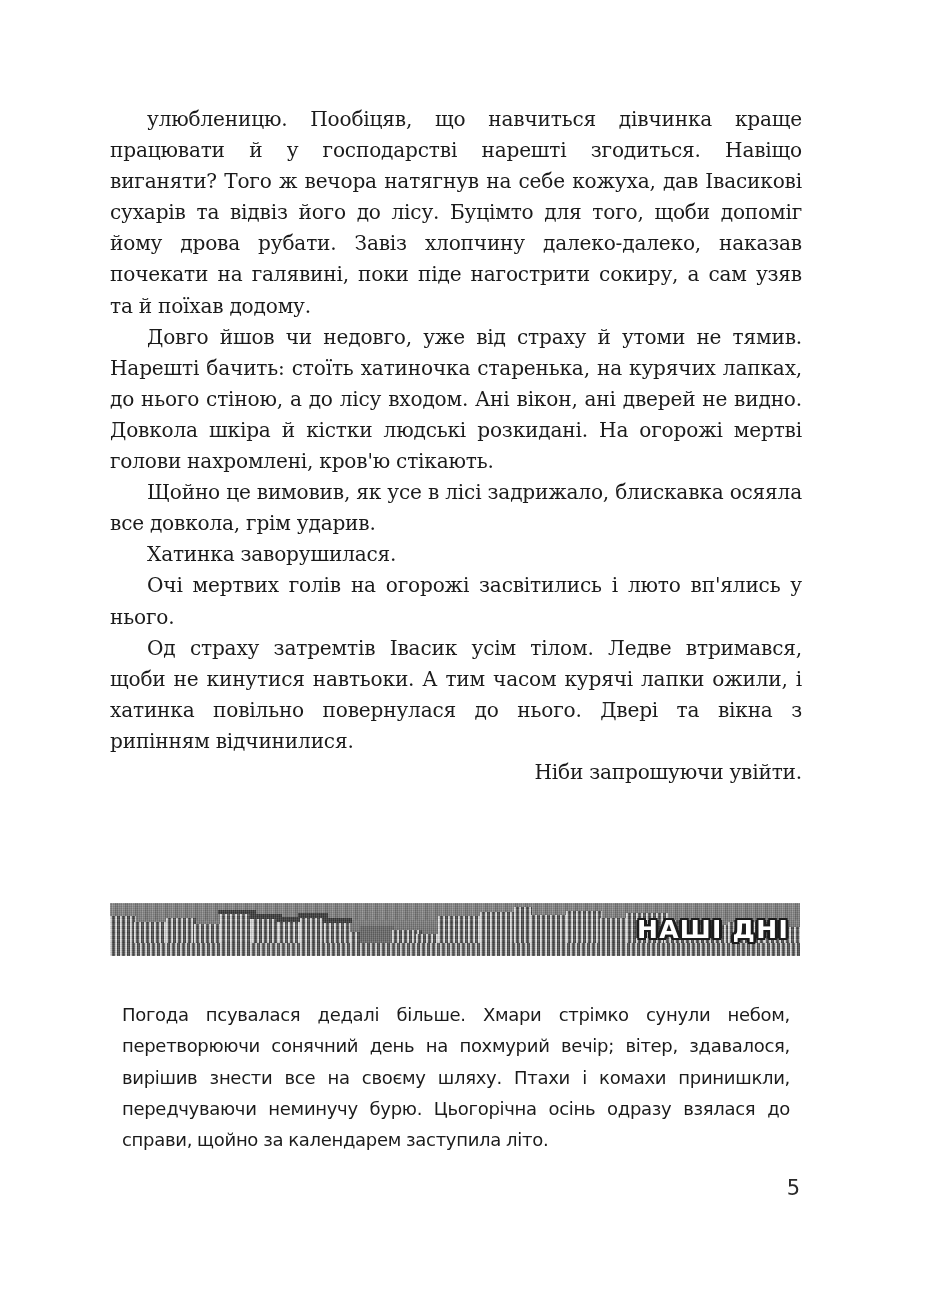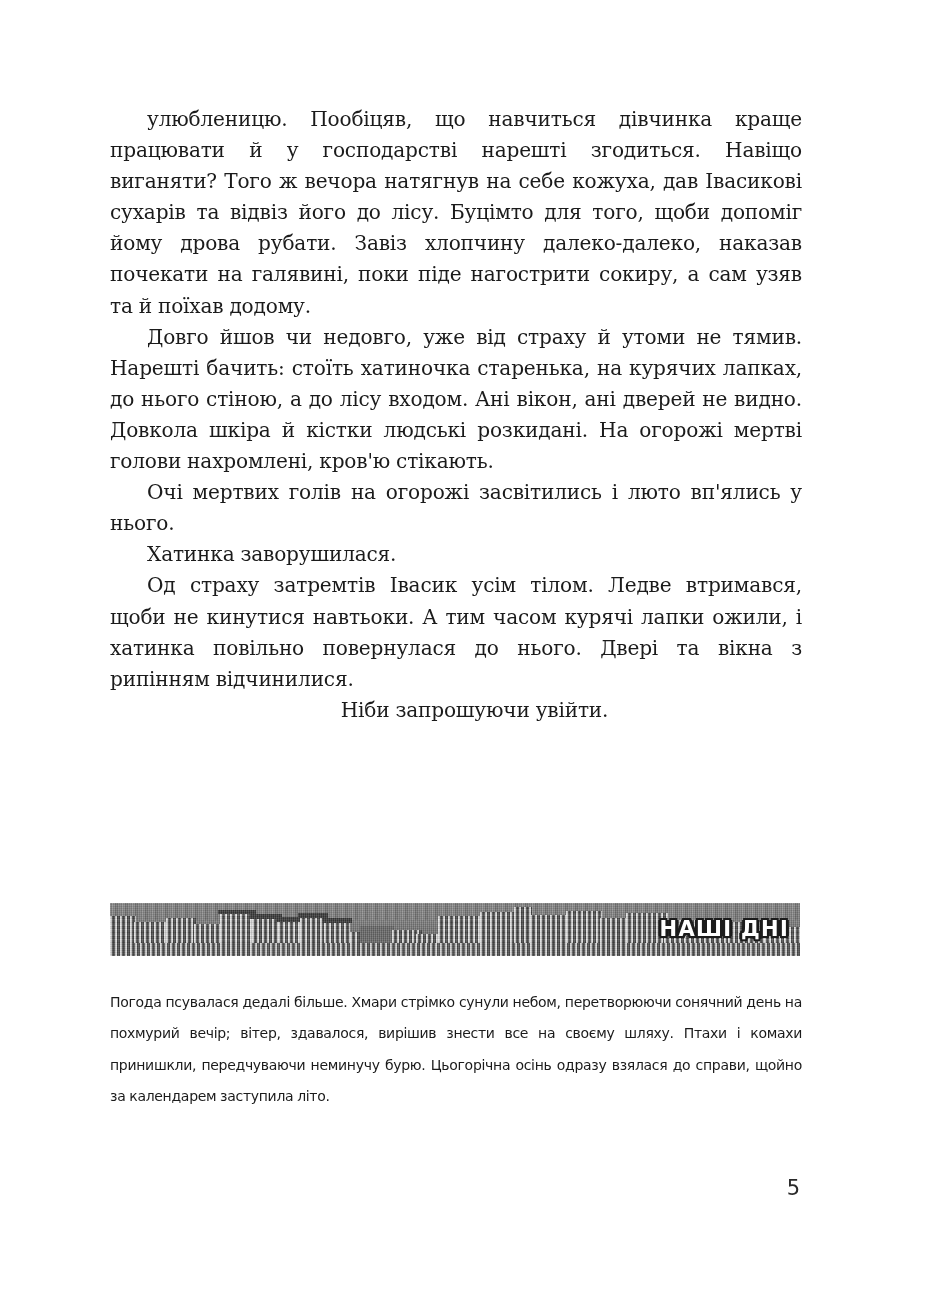--- a/index.html
+++ b/index.html
@@ -39,21 +39,21 @@
     line-height: 31.1px;
     text-align: justify;
     text-justify: inter-word;
     text-indent: 37px;
     letter-spacing: -0.18px;
     word-spacing: -0.2px;
     color: #1b1b1b;
     -webkit-font-smoothing: none;
   }
   .story-block p:last-child {
-    text-align: center;
+    text-align: right;
   }
 
   
   .banner {
     position: absolute;
     left: 110px;
     top: 903px;
     width: 690px;
     height: 53px;
     overflow: hidden;
@@ -126,21 +126,21 @@
     background: #3b3b3b;
   }
 
   .banner-title {
     position: absolute;
     right: 6px;
     top: 50%;
     transform: translateY(-50%);
     font-family: "DejaVu Sans", "Liberation Sans", sans-serif;
     font-weight: bold;
-    font-size: 21px;
+    font-size: 25px;
     letter-spacing: 1.3px;
     color: #ffffff;
     line-height: 1;
     padding: 2px 5px 3px 5px;
     white-space: nowrap;
     text-shadow:
       -2px -2px 0 #1c1c1c,  2px -2px 0 #1c1c1c,
       -2px  2px 0 #1c1c1c,  2px  2px 0 #1c1c1c,
       -2px  0   0 #1c1c1c,  2px  0   0 #1c1c1c,
        0   -2px 0 #1c1c1c,  0    2px 0 #1c1c1c,
@@ -148,23 +148,23 @@
   }
 
   
   .modern-block {
     position: absolute;
     left: 110px;
     top: 987px;
     width: 692px;
   }
   .modern-block p {
-    margin: 0;
+    margin: 12px;
     font-family: "DejaVu Sans", "Liberation Sans", sans-serif;
-    font-size: 14px;
+    font-size: 18px;
     line-height: 31.3px;
     text-align: justify;
     text-justify: inter-word;
     text-indent: 0;
     letter-spacing: -0.3px;
     word-spacing: -0.35px;
     color: #1b1b1b;
   }
 
   
@@ -179,22 +179,23 @@
   }
 </style>
 </head>
 <body>
 
 <div class="page">
 
   <div class="text-column story-block">
     <p>улюбленицю. Пообіцяв, що навчиться дівчинка краще працювати й у господарстві нарешті згодиться. Навіщо виганяти? Того ж вечора натягнув на себе кожуха, дав Івасикові сухарів та відвіз його до лісу. Буцімто для того, щоби допоміг йому дрова рубати. Завіз хлопчину далеко-далеко, наказав почекати на галявині, поки піде нагострити сокиру, а сам узяв та й поїхав додому.</p>
     <p>Довго йшов чи недовго, уже від страху й утоми не тямив. Нарешті бачить: стоїть хатиночка старенька, на курячих лапках, до нього стіною, а до лісу входом. Ані вікон, ані дверей не видно. Довкола шкіра й кістки людські розкидані. На огорожі мертві голови нахромлені, кров'ю стікають.</p>
+    <p>Щойно це вимовив, як усе в лісі задрижало, блискавка осяяла все довкола, грім ударив.</p>
+    <p>Хатинка заворушилася.</p>
     <p>Очі мертвих голів на огорожі засвітились і люто вп'ялись у нього.</p>
-    <p>Хатинка заворушилася.</p>
     <p>Од страху затремтів Івасик усім тілом. Ледве втримався, щоби не кинутися навтьоки. А тим часом курячі лапки ожили, і хатинка повільно повернулася до нього. Двері та вікна з рипінням відчинилися.</p>
     <p>Ніби запрошуючи увійти.</p>
   </div>
 
   <div class="banner">
     <div class="banner-sky"></div>
     <div class="banner-haze"></div>
 
     <div class="bld win dark" style="left:0px;   width:26px; height:40px;"></div>
     <div class="bld win mid" style="left:24px;  width:34px; height:34px;"></div>

